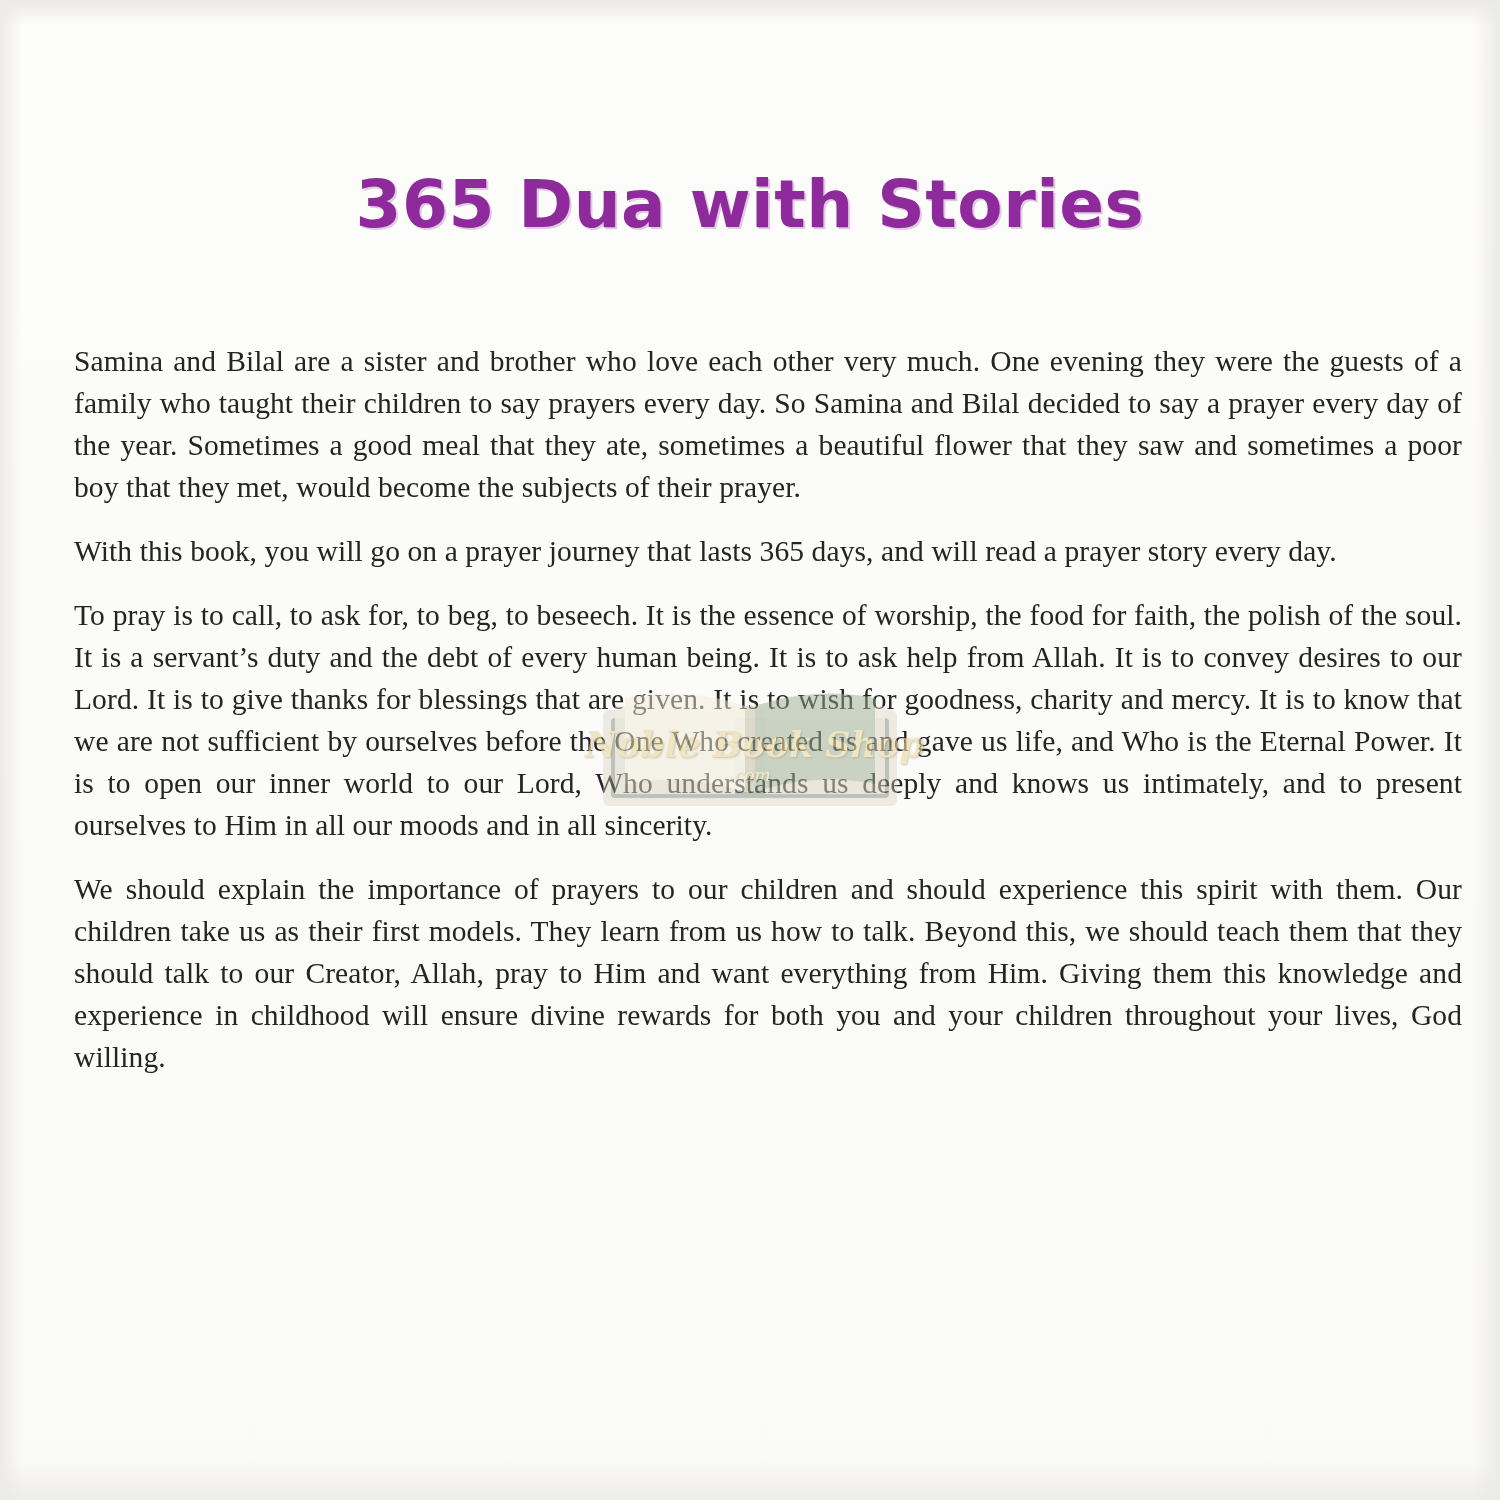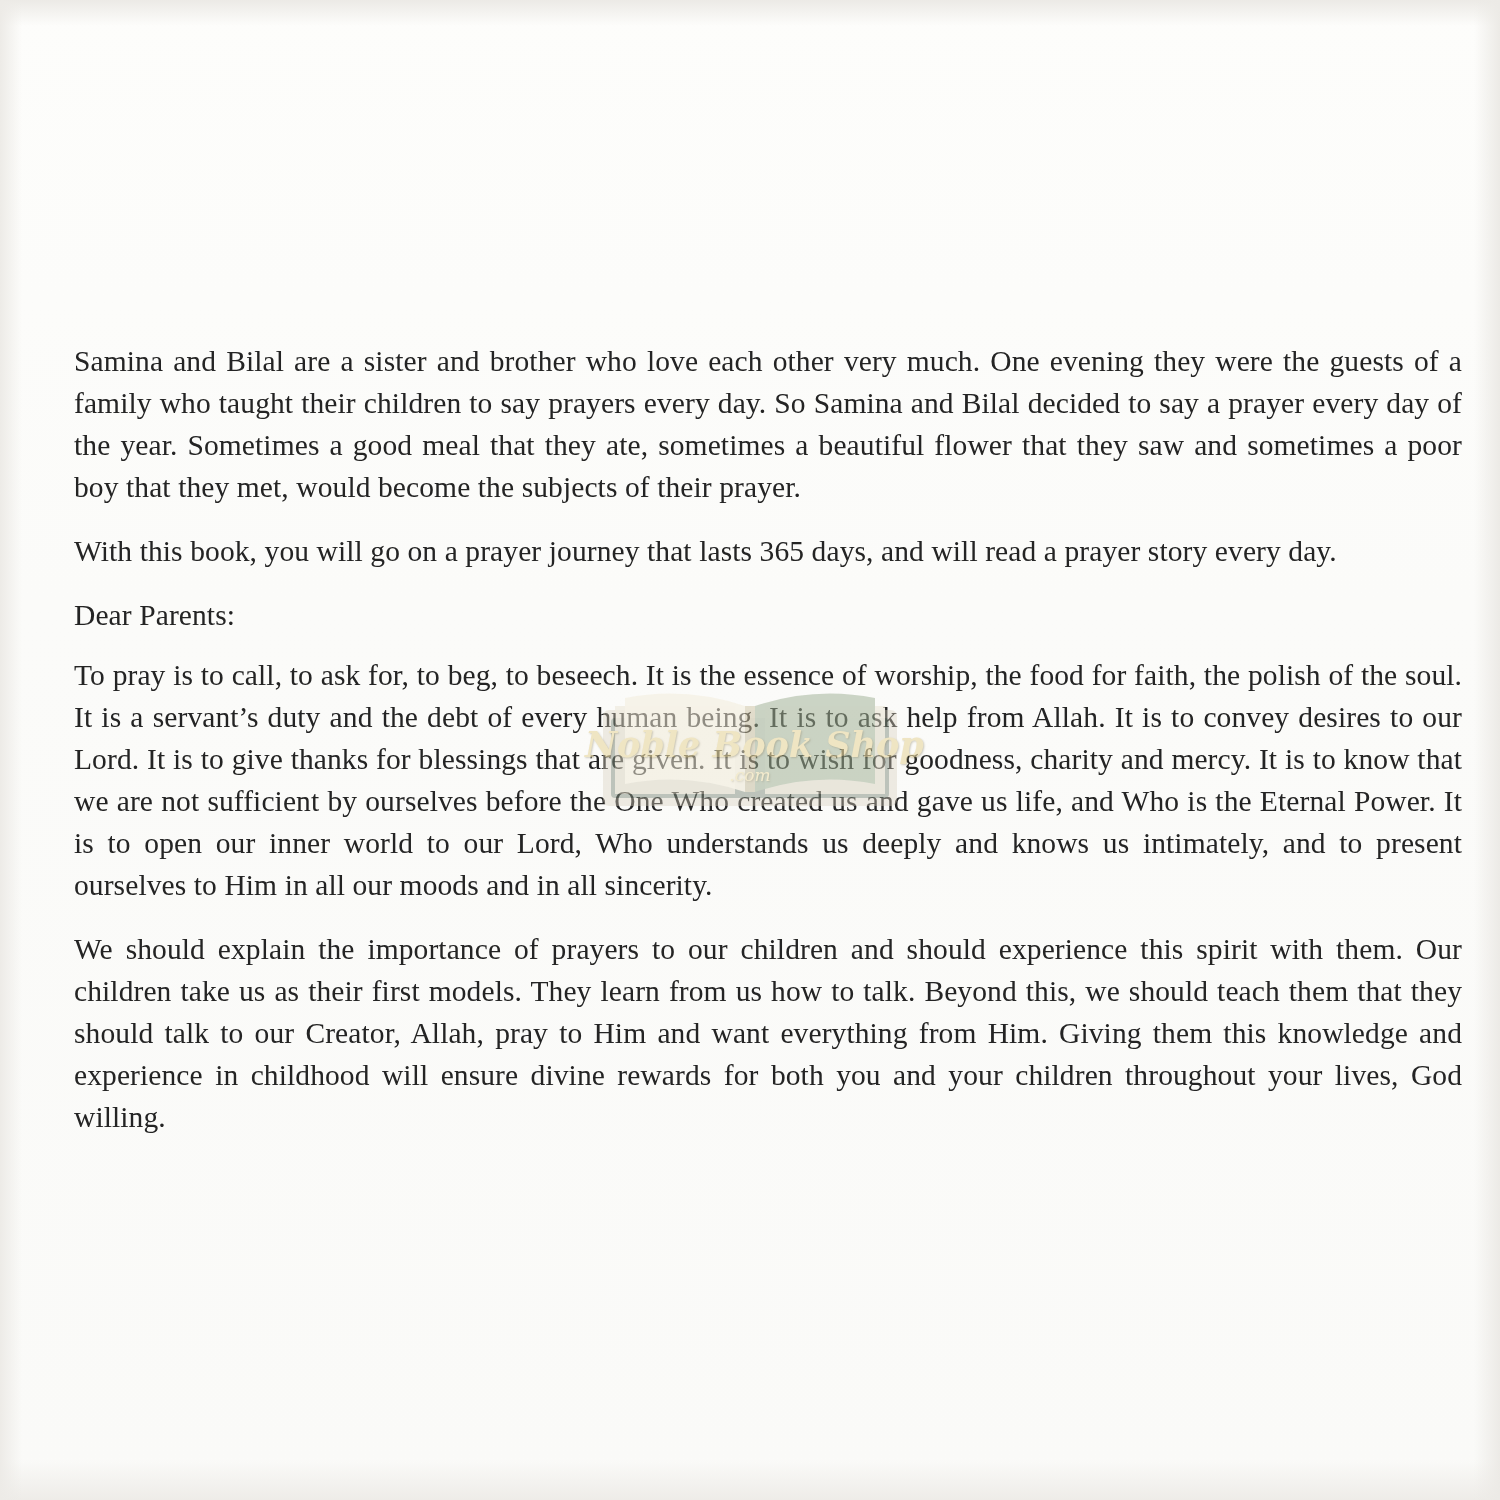--- a/index.html
+++ b/index.html
@@ -140,27 +140,27 @@
 </head>
 <body>
 
 <div class="page">
 
   <div class="edge-top"></div>
   <div class="edge-bottom"></div>
   <div class="edge-left"></div>
   <div class="edge-right"></div>
 
+  <div class="title">365 Dua with Stories</div>
 
   <div class="content">
     <p class="para">Samina and Bilal are a sister and brother who love each other very much. One evening they were the guests of a family who taught their children to say prayers every day. So Samina and Bilal decided to say a prayer every day of the year. Sometimes a good meal that they ate, sometimes a beautiful flower that they saw and sometimes a poor boy that they met, would become the subjects of their prayer.</p>
 
     <p class="para">With this book, you will go on a prayer journey that lasts 365 days, and will read a prayer story every day.</p>
 
-    <p class="para para-label">Dear Parents:</p>
 
     <p class="para">To pray is to call, to ask for, to beg, to beseech. It is the essence of worship, the food for faith, the polish of the soul. It is a servant’s duty and the debt of every human being. It is to ask help from Allah. It is to convey desires to our Lord. It is to give thanks for blessings that are given. It is to wish for goodness, charity and mercy. It is to know that we are not sufficient by ourselves before the One Who created us and gave us life, and Who is the Eternal Power. It is to open our inner world to our Lord, Who understands us deeply and knows us intimately, and to present ourselves to Him in all our moods and in all sincerity.</p>
 
     <p class="para para-last">We should explain the importance of prayers to our children and should experience this spirit with them. Our children take us as their first models. They learn from us how to talk. Beyond this, we should teach them that they should talk to our Creator, Allah, pray to Him and want everything from Him. Giving them this knowledge and experience in childhood will ensure divine rewards for both you and your children throughout your lives, God willing.</p>
   </div>
 
   <div class="watermark">
     <div class="wm-inner">
       <svg width="330" height="150" viewBox="0 0 330 150">
         <g opacity="0.85">

